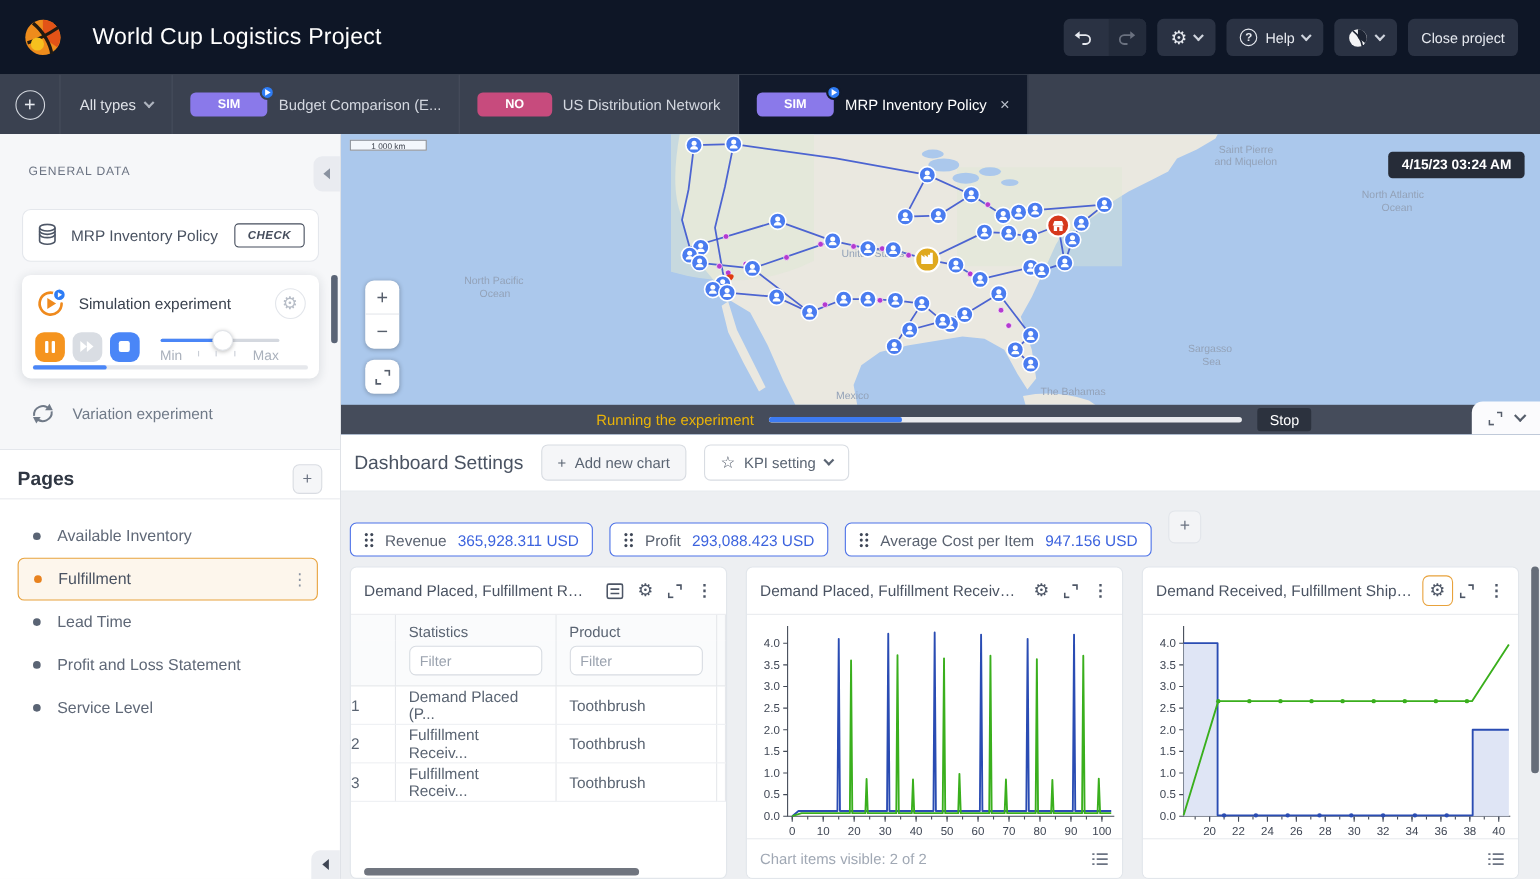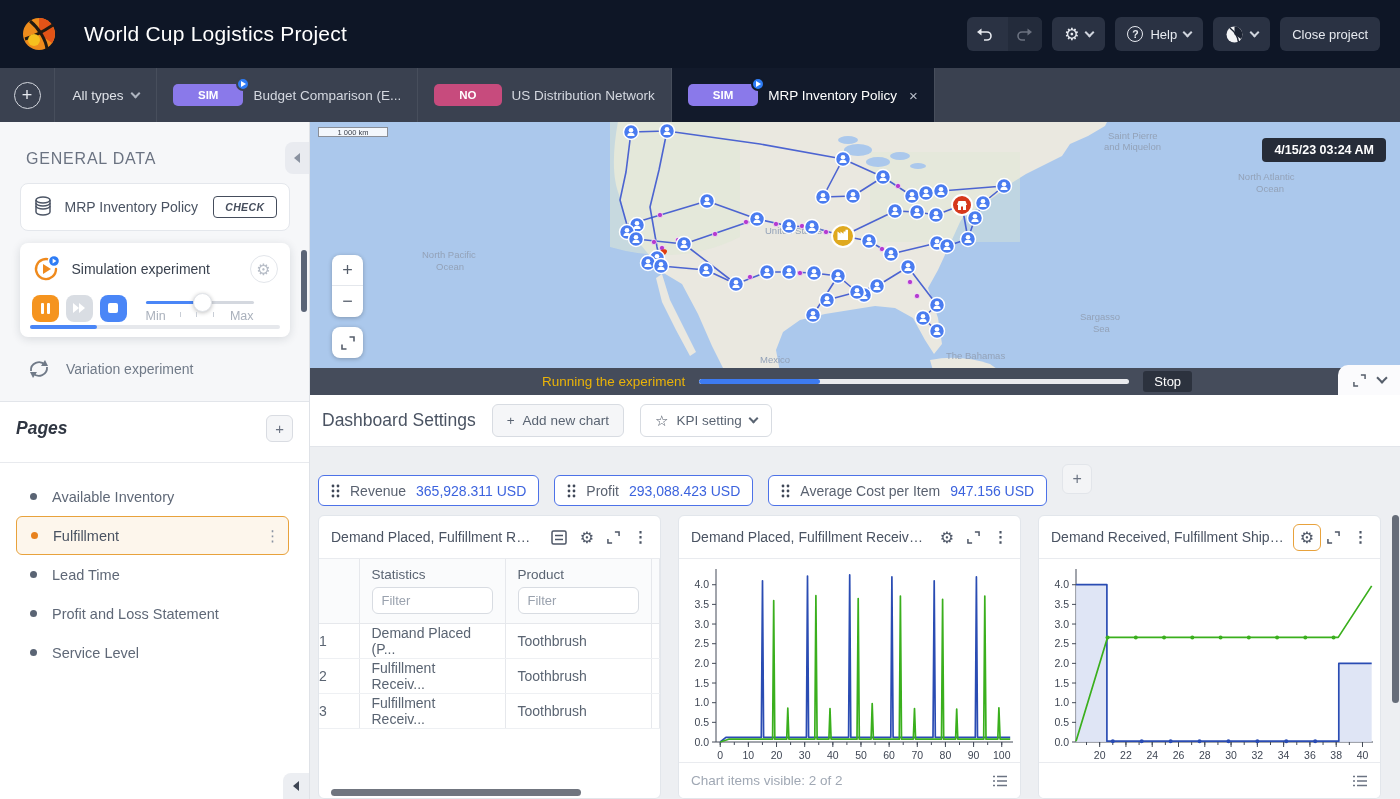--- a/index.html
+++ b/index.html
@@ -43,21 +43,21 @@
                         border-bottom:3px solid transparent; margin-left:1px; }
   .tab .close { color:#b9bfca; font-size:15px; margin-left:2px; }
   .tab .lbl { white-space:nowrap; }
 
   
   .body { flex:1; display:flex; min-height:0; }
 
   
   .sidebar { width:310px; background:#ffffff; border-right:1px solid #dfe2e7; position:relative; flex:none; }
   .sb-top { background:#f6f7f9; padding:18px 0 20px 0; position:relative; }
-  .sb-sect { color:#6b7382; font-size:16px; letter-spacing:.8px; margin:10px 0 15px 26px; }
+  .sb-sect { color:#6b7382; font-size:11px; letter-spacing:.8px; margin:10px 0 28px 26px; }
   .sb-collapse { position:absolute; right:0; top:20px; width:24px; height:32px; background:#e9ebf0;
                  border-radius:8px 0 0 8px; display:flex; align-items:center; justify-content:center; cursor:pointer; }
   .arrow-l { width:0; height:0; border-top:5px solid transparent; border-bottom:5px solid transparent; border-right:6px solid #8a92a0; }
   .card { width:270px; margin:0 auto; background:#fff; border:1px solid #e4e7ec; border-radius:8px; }
   .card.scenario { height:48px; display:flex; align-items:center; padding:0 12px; gap:12px; }
   .card.scenario .name { font-size:14px; color:#4a5362; flex:1; }
   .check-btn { border:1.4px solid #454d5c; border-radius:4px; background:#fff; color:#454d5c;
                font-size:10.5px; font-weight:700; letter-spacing:.4px; padding:4px 11px; cursor:pointer;font-style:italic; }
   .card.sim { margin-top:12px; height:94px; border:none; box-shadow:0 2px 10px rgba(30,40,60,.14); padding:12px 12px 0 12px; position:relative; }
   .sim-row1 { display:flex; align-items:center; gap:12px; }
@@ -79,21 +79,21 @@
   .slider .minmax { position:absolute; top:16px; left:0; right:0; display:flex; justify-content:space-between;
                     color:#aab1bc; font-size:12.5px; }
   .slider .ticks { position:absolute; top:19px; left:34px; right:40px; display:flex; justify-content:space-between; }
   .slider .ticks i { width:1px; height:5px; background:#c9ced6; }
   .sim-progress { position:absolute; left:10px; right:10px; bottom:8px; height:4px; background:#e6e8ec; border-radius:2px; }
   .sim-progress .fill { height:4px; background:#4a86f7; border-radius:2px; }
   .variation { display:flex; align-items:center; gap:14px; margin:20px 0 0 26px; color:#707a88; font-size:14px; }
   .sb-scroll { position:absolute; right:2px; top:128px; width:6px; height:62px; background:#5a6476; border-radius:3px; }
 
   .pages { border-top:1px solid #e2e5ea; background:#fff; }
-  .pages-hdr { display:flex; align-items:center; padding:13px 16px 20px 16px; border-bottom:1px solid #e8eaee;font-style:italic; }
+  .pages-hdr { display:flex; align-items:center; padding:13px 16px 4px 16px; border-bottom:1px solid #e8eaee; }
   .pages-hdr .t { font-size:17.5px; font-weight:700; color:#2f3642; flex:1; }
   .sq-add { width:27px; height:27px; border:1px solid #d9dce2; background:#f5f6f8; border-radius:6px; color:#6b7382;
             font-size:15px; display:flex; align-items:center; justify-content:center; cursor:pointer; }
   .pg-list { padding:14px 0; }
   .pg-item { height:39px; display:flex; align-items:center; padding:0 14px 0 30px; gap:15px;
              color:#5f6877; font-size:14.5px; cursor:pointer; }
   .pg-item .dot { width:7px; height:7px; border-radius:50%; background:#5a6474; flex:none; }
   .pg-item.sel { margin:0 20px 0 16px; padding:0 8px 0 14px; border:1px solid #e8a23c; border-radius:6px;
                  background:#fdf6ec; color:#4a5362; }
   .pg-item.sel .dot { background:#e8821e; }

